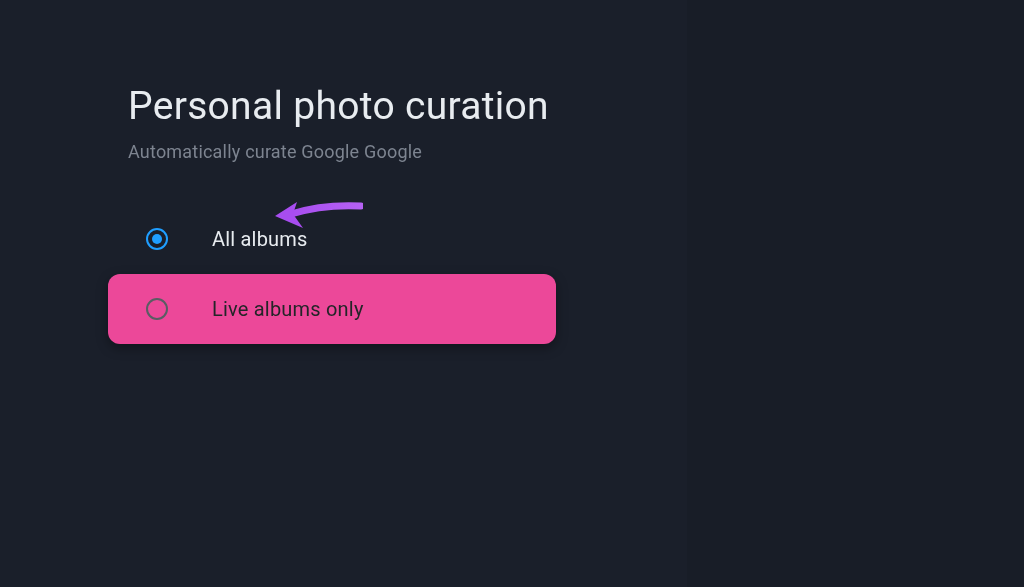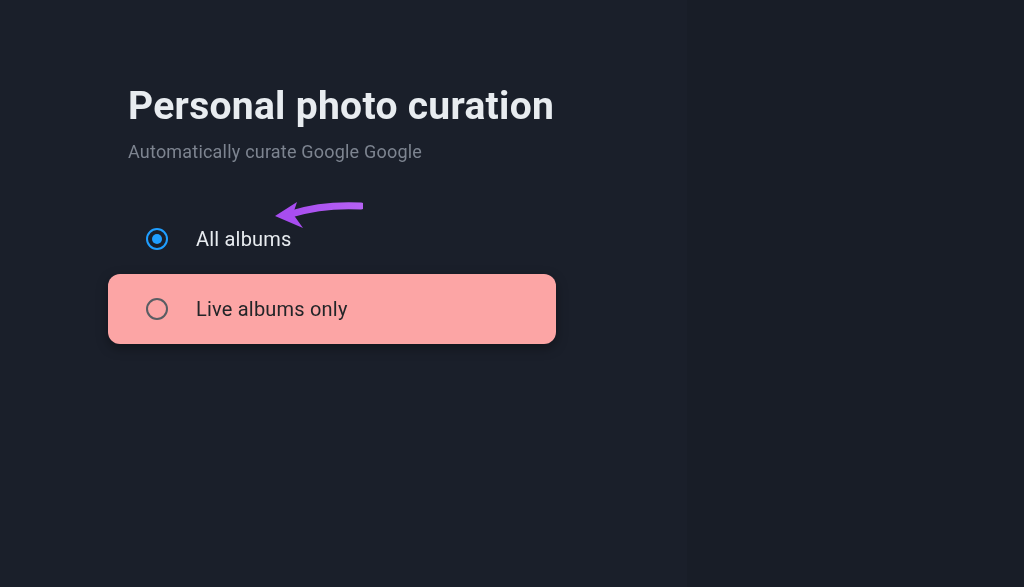--- a/index.html
+++ b/index.html
@@ -24,21 +24,21 @@
       background: #181d27;
     }
     .content {
       position: absolute;
       left: 128px;
       top: 82px;
       width: 430px;
     }
     .title {
       font-size: 39px;
-      font-weight: 700;
+      font-weight: 400;
       color: #e8ecf0;
       line-height: 1.25;
       letter-spacing: 0.3px;
     }
     .subtitle {
       margin-top: 10px;
       font-size: 18px;
       font-weight: 400;
       color: #7d8490;
       letter-spacing: 0.2px;
@@ -47,23 +47,24 @@
       margin-top: 42px;
       margin-left: -20px;
       width: 448px;
     }
     .option-row {
       display: flex;
       align-items: center;
       height: 70px;
       padding-left: 38px;
       cursor: pointer;
+      gap: 16px;
     }
     .option-highlighted {
-      background: #fca5a5;
+      background: #ec4899;
       border-radius: 12px;
       box-shadow: 0 4px 12px rgba(0,0,0,0.35);
     }
     .radio-outer {
       width: 22px;
       height: 22px;
       border-radius: 50%;
       display: flex;
       align-items: center;
       justify-content: center;

